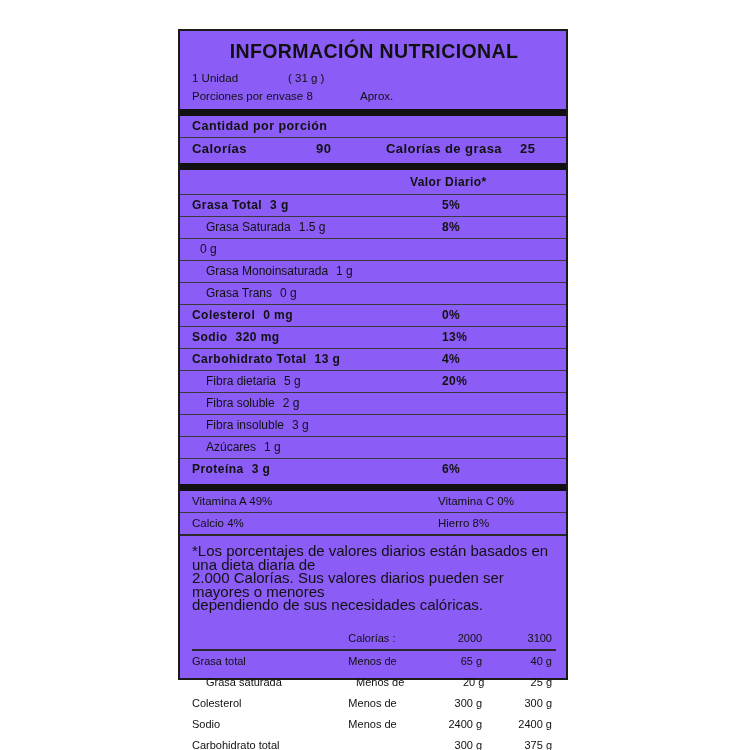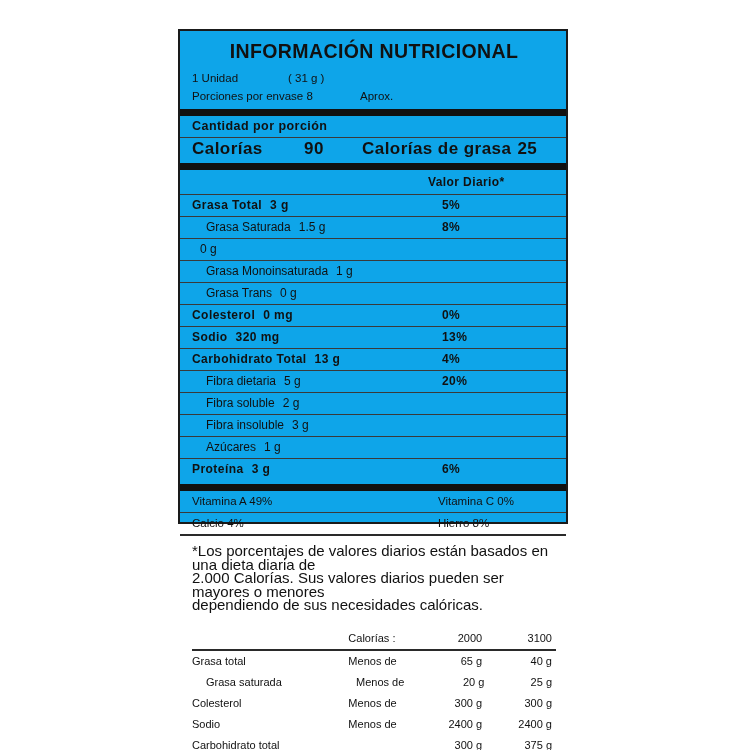--- a/index.html
+++ b/index.html
@@ -15,24 +15,24 @@
     position: relative;
     overflow: hidden;
   }
 
   
   #label-panel {
     position: absolute;
     left: 178px;
     top: 29px;
     width: 390px;
-    height: 495px;
+    height: 651px;
     box-sizing: border-box;
     border: 2px solid #1a1a1a;
-    background: #0ea5e9;
+    background: #8b5cf6;
   }
 
   .pad {
     padding-left: 12px;
     padding-right: 10px;
   }
 
   
   #title {
     text-align: center;
@@ -89,26 +89,27 @@
   }
 
   .bold   { font-weight: bold; letter-spacing: 0.45px; }
   .normal { font-weight: normal; }
   .indent1 { padding-left: 14px; }
   .indent2 { padding-left: 14px; }
 
   
   .cal-row {
     display: flex;
-    font-size: 17px;
+    font-size: 13px;
     line-height: 21px;
     height: 21px;
     font-weight: bold;
     letter-spacing: 0.45px;
     white-space: nowrap;
+    gap: 12px;
   }
   .cal-row .c1 { width: 112px; }
   .cal-row .c2 { width: 58px; }
 
   .amount-hdr {
     font-size: 12.5px;
     font-weight: bold;
     letter-spacing: 0.45px;
     line-height: 21px;
     height: 21px;
@@ -118,21 +119,21 @@
   #dv-header {
     height: 24px;
     line-height: 24px;
     font-size: 12px;
     font-weight: bold;
     letter-spacing: 0.4px;
     position: relative;
   }
   #dv-header .dvtext {
     position: absolute;
-    left: 248px;
+    left: 230px;
     text-align: center;
   }
 
   
   .vit-row {
     display: flex;
     font-size: 11.5px;
     line-height: 21px;
     height: 21px;
     position: relative;

